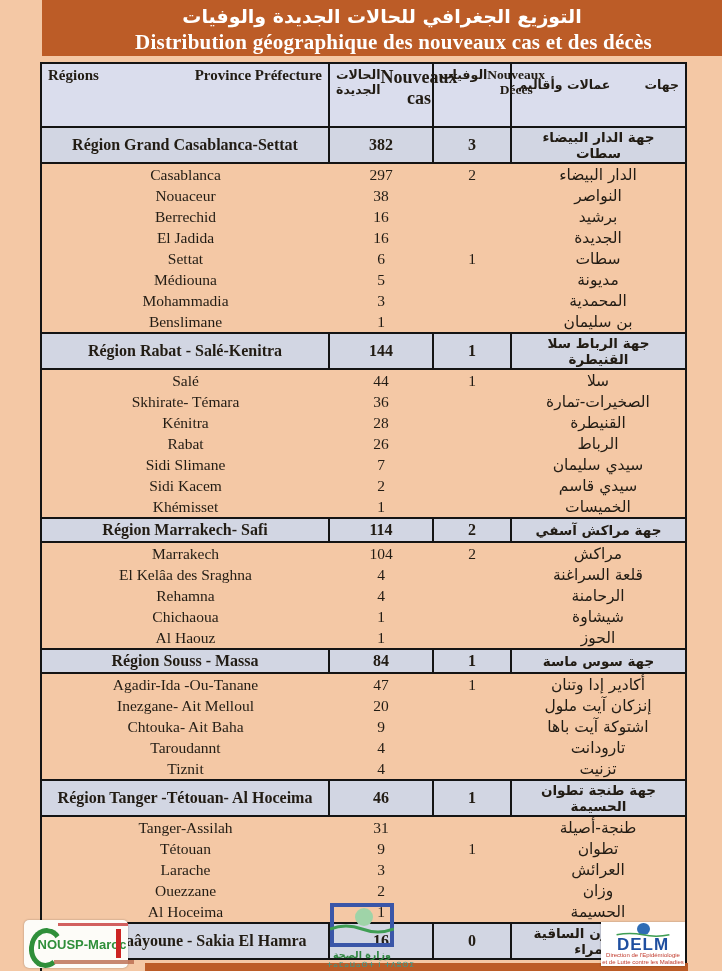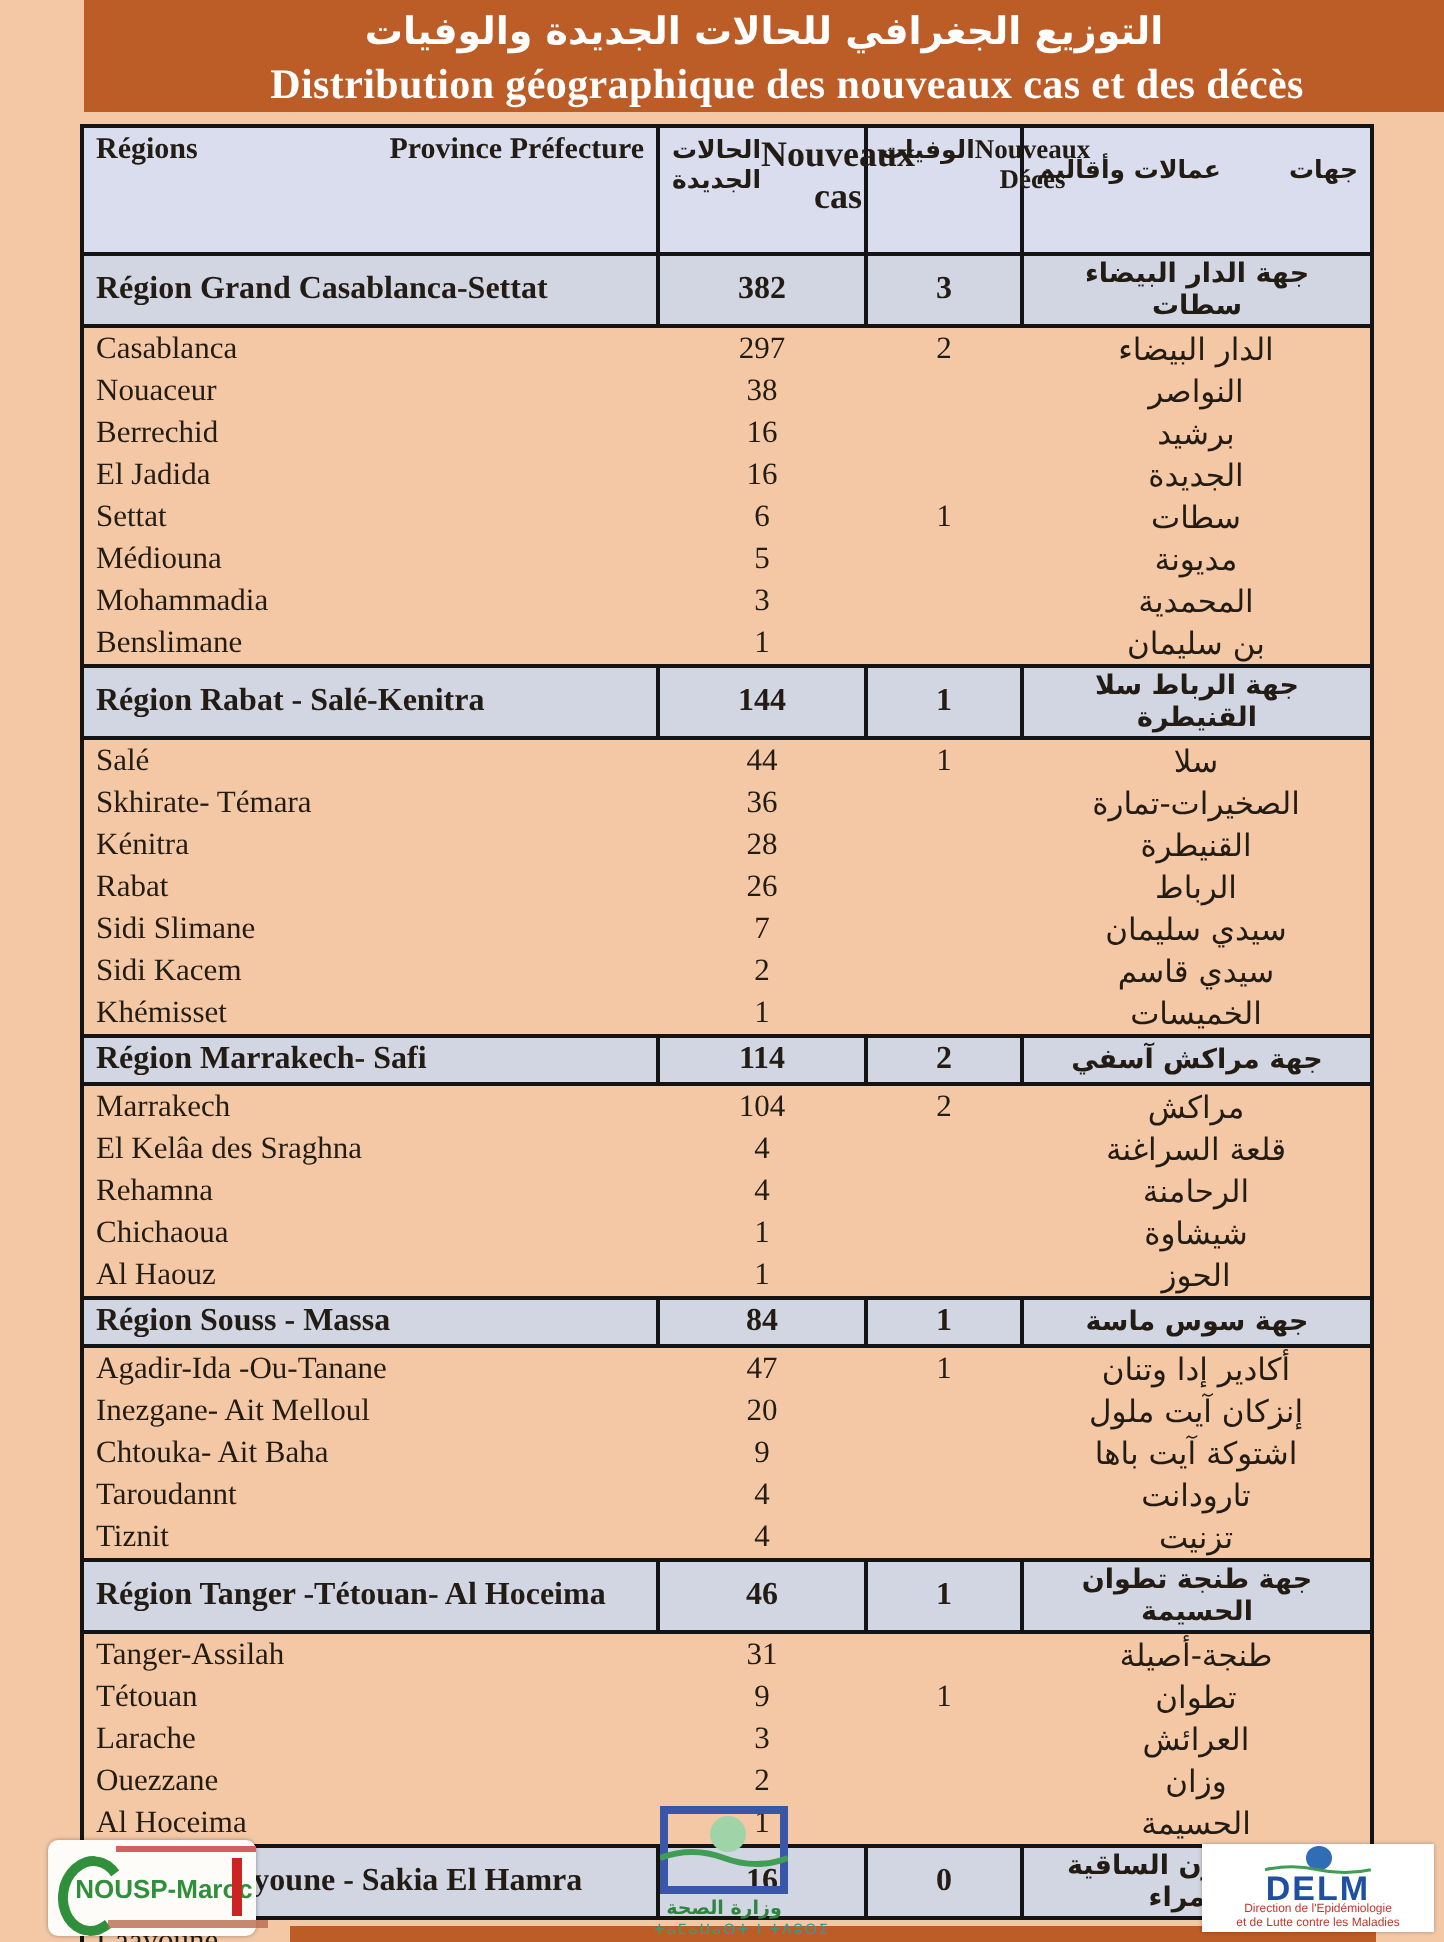--- a/index.html
+++ b/index.html
@@ -32,21 +32,21 @@
   .h-ar{font-family:"DejaVu Sans", sans-serif;font-size:12.5px;direction:rtl;}
   .h-fr{font-size:18px;}
   .h-fr-small{font-size:13.5px;line-height:15px;}
   tr.region-row td{
     background:#d2d6e3;border:2px solid #141414;font-weight:bold;
     height:20px;padding:1px 6px;font-size:16px;
   }
   tr.data-row td{
     border:none;height:21px;padding:0 6px;font-size:15.5px;background:transparent;
   }
-  td.c-name{text-align:left;padding-left:8px;}
+  td.c-name{text-align:center;padding-left:8px;}
   td.c-num{text-align:center;}
   td.c-ar{text-align:center;direction:rtl;font-family:"DejaVu Sans", sans-serif;font-size:13px;padding-right:8px;}
   tr.region-row td.c-ar{font-size:13.5px;}
 
   
   .bottom-strip{position:absolute;left:145px;top:963px;width:543px;height:8px;background:#bc5c27;z-index:1;}
 
   .logo-nousp{
     position:absolute;left:24px;top:920px;width:104px;height:48px;z-index:2;
     background:#fdfcf8;border-radius:5px;box-shadow:0 0 2px rgba(0,0,0,.35);
@@ -62,21 +62,21 @@
   .nousp-microtext-top{position:absolute;top:3px;left:34px;width:70px;height:3px;background:#d2605f;}
   .nousp-microtext-bottom{position:absolute;bottom:4px;left:30px;width:80px;height:4px;background:#b96a4e;opacity:.8;}
 
   .logo-ministry{position:absolute;left:327px;top:903px;width:70px;z-index:2;text-align:center;}
   .ministry-mark{width:64px;height:44px;margin:0 auto;display:block;}
   .ministry-ar{color:#2e8540;font-family:"DejaVu Sans", sans-serif;font-weight:bold;font-size:9.5px;margin-top:2px;direction:rtl;}
   .ministry-tifinagh{color:#2aa198;font-family:"DejaVu Sans", sans-serif;font-size:7px;margin-top:1px;letter-spacing:1px;white-space:nowrap;}
   .ministry-fr{color:#3a56a8;font-family:"Liberation Sans", sans-serif;font-size:8px;margin-top:1px;}
 
   .logo-delm{
-    position:absolute;left:601px;top:922px;width:116px;height:44px;z-index:2;
+    position:absolute;left:601px;top:922px;width:84px;height:44px;z-index:2;
     background:#ffffff;box-shadow:0 0 2px rgba(0,0,0,.3);
     display:flex;flex-direction:column;align-items:center;overflow:hidden;justify-content:flex-end;
   }
   .delm-circle{width:13px;height:13px;border-radius:50%;background:#2f6db5;margin-top:1px;}
   .delm-wave{width:56px;height:5px;margin-top:-3px;}
   .delm-label{color:#1f4fa0;font-family:"Liberation Sans", sans-serif;font-weight:bold;font-size:17px;line-height:15px;letter-spacing:1px;}
   .delm-sub{color:#c0392b;font-family:"Liberation Sans", sans-serif;font-size:6px;line-height:7px;text-align:center;}
 </style>
 </head>
 <body>

